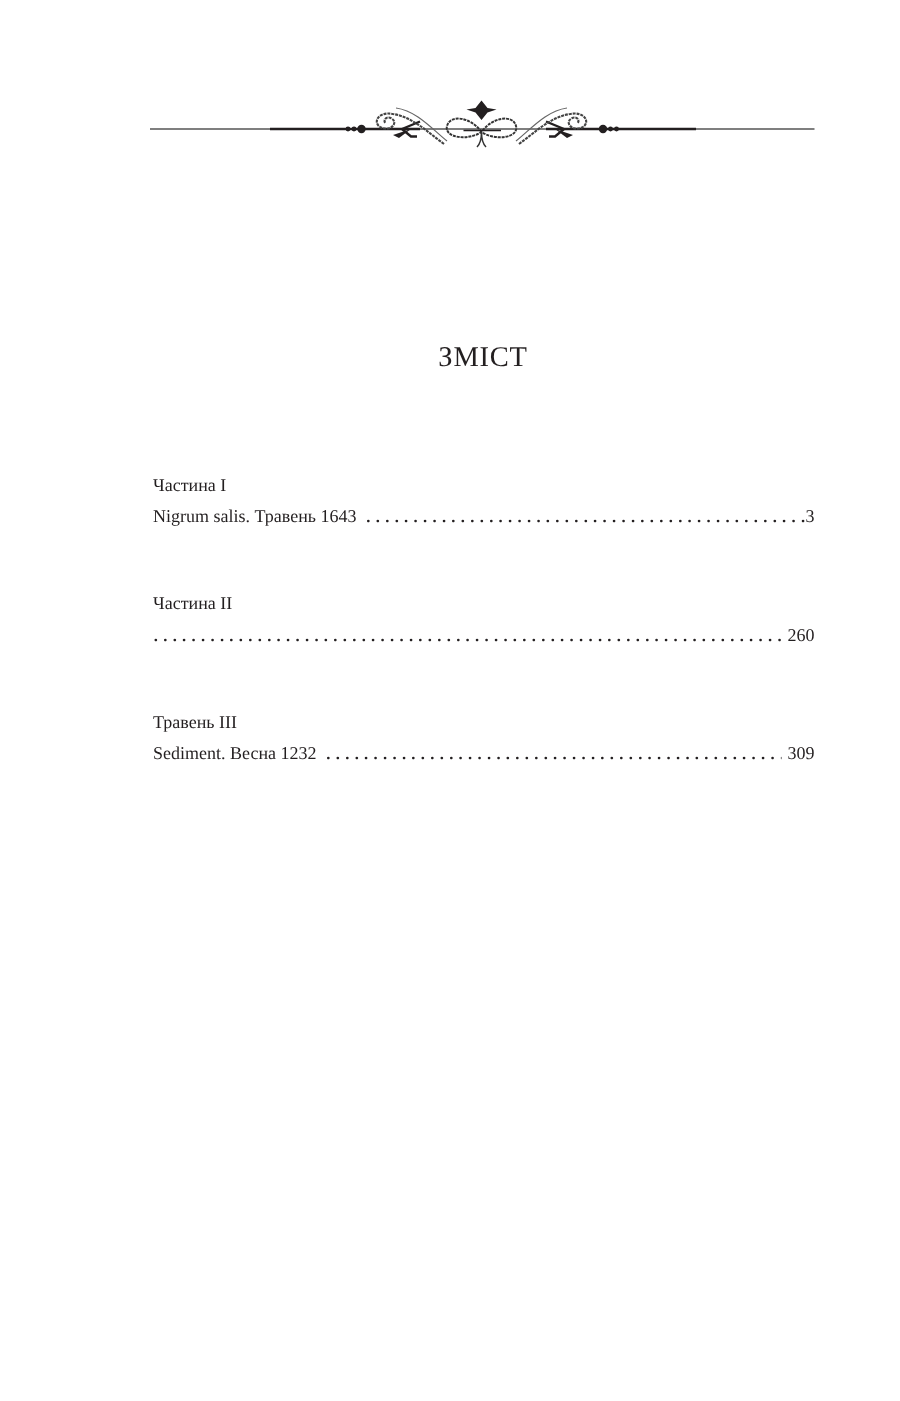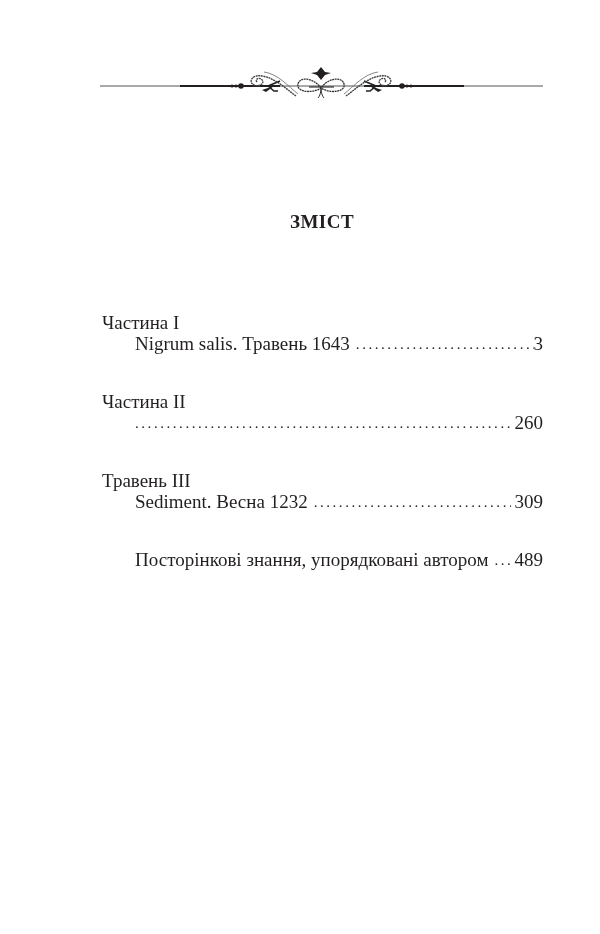--- a/index.html
+++ b/index.html
@@ -19,47 +19,46 @@
       position: absolute;
       left: 0;
       top: 58px;
       width: 600px;
       height: 48px;
     }
     .heading {
       position: absolute;
       left: 0;
       width: 600px;
-      top: 211px;
+      top: 228px;
       text-align: center;
       font-size: 19px;
-      font-weight: bold;
+      font-weight: normal;
       letter-spacing: 0.5px;
       padding-left: 44px;
       box-sizing: border-box;
     }
     .toc {
       position: absolute;
       left: 102px;
       width: 441px;
       top: 313px;
-      font-size: 19px;
+      font-size: 12px;
       line-height: 20.5px;
     }
     .toc-part {
       margin-bottom: 38px;
     }
     .toc-part.last {
       margin-top: 6px;
     }
     .toc-row {
       display: flex;
       align-items: center;
       white-space: nowrap;
-      margin-left: 33px;
     }
     .toc-title {
       flex: 0 0 auto;
       padding-right: 6px;
     }
     .toc-leader {
       flex: 1 1 auto;
       overflow: hidden;
       white-space: nowrap;
       letter-spacing: 3.6px;
@@ -140,21 +139,14 @@
 
   <div class="toc-part">
     <div>Травень III</div>
     <div class="toc-row">
       <span class="toc-title">Sediment. Весна 1232</span>
       <span class="toc-leader"></span>
       <span class="toc-page">309</span>
     </div>
   </div>
 
-  <div class="toc-part last">
-    <div class="toc-row">
-      <span class="toc-title">Посторінкові знання, упорядковані автором</span>
-      <span class="toc-leader"></span>
-      <span class="toc-page">489</span>
-    </div>
-  </div>
 
 </div>
 
 </body></html>

